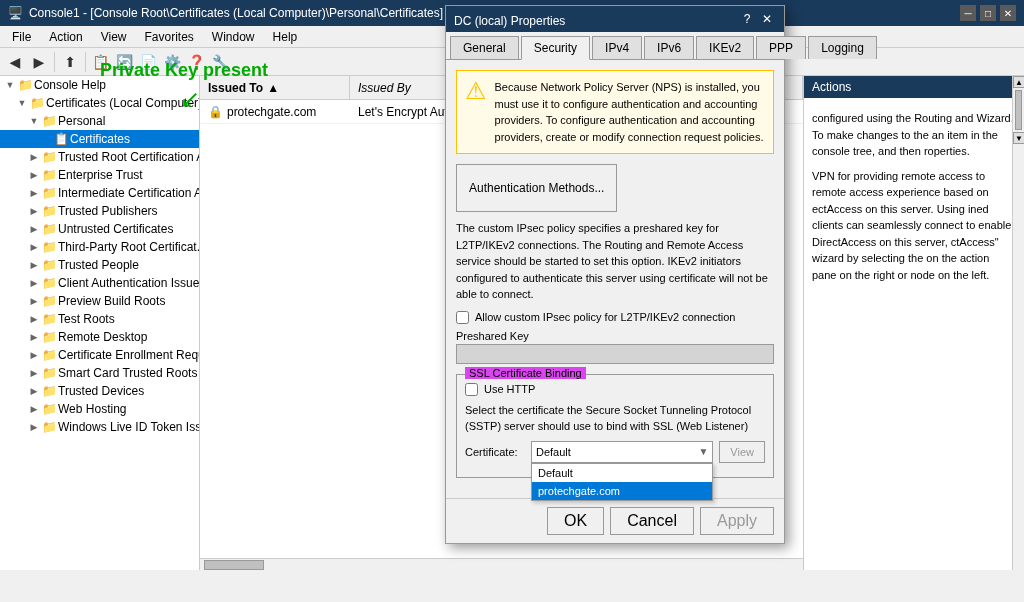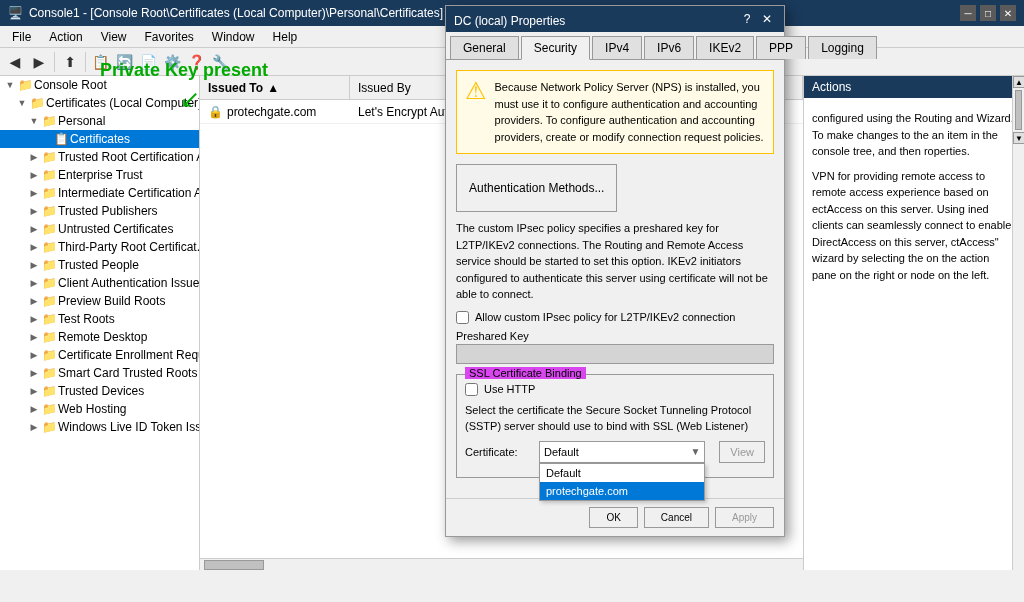--- a/index.html
+++ b/index.html
@@ -359,21 +359,21 @@
       top: -8px;
       left: 8px;
       background: #d946ef;
       padding: 0 4px;
       font-size: 11px;
     }
 
     .cert-row {
       display: flex;
       align-items: center;
-      gap: 14px;
+      gap: 6px;
       margin-bottom: 6px;
     }
     .cert-label { font-size: 11px; min-width: 60px; }
 
     
     .dropdown-container {
       position: relative;
       flex: 1;
     }
     .dropdown-display {
@@ -428,21 +428,21 @@
       justify-content: flex-end;
       gap: 6px;
       padding: 8px 10px;
       border-top: 1px solid #ccc;
       background: #f0f0f0;
     }
     .dialog-footer-btn {
       padding: 4px 16px;
       background: #f0f0f0;
       border: 1px solid #999;
-      font-size: 10px;
+      font-size: 16px;
       cursor: pointer;
     }
     .dialog-footer-btn:disabled { color: #999; cursor: default; }
 
     
     .h-scrollbar {
       height: 12px;
       background: #f0f0f0;
       border-top: 1px solid #ccc;
       display: flex;
@@ -524,21 +524,21 @@
 
   <div class="private-key-label">Private Key present</div>
   <div class="arrow-down">↙</div>
 
   <div class="main-layout" style="height: calc(602px - 76px - 32px);">
 
     <div class="tree-panel">
       <div class="tree-item" style="padding-left:2px;">
         <span class="tree-toggle">▼</span>
         <span class="tree-icon">📁</span>
-        <span class="tree-label">Console Root</span>
+        <span class="tree-label">Console Help</span>
       </div>
       <div class="tree-item" style="padding-left:14px;">
         <span class="tree-toggle">▼</span>
         <span class="tree-icon">📁</span>
         <span class="tree-label">Certificates (Local Computer)</span>
       </div>
       <div class="tree-item" style="padding-left:26px;">
         <span class="tree-toggle">▼</span>
         <span class="tree-icon">📁</span>
         <span class="tree-label">Personal</span>
@@ -629,21 +629,21 @@
         <span class="tree-label">Windows Live ID Token Issu...</span>
       </div>
     </div>
 
     <div class="list-panel" style="position: relative;">
       <div class="list-header">
         <div class="list-header-cell" style="width:150px;font-weight:bold;">
           <span>Issued To</span>
           <span>▲</span>
         </div>
-        <div class="list-header-cell" style="width:150px;">
+        <div class="list-header-cell" style="width:150px;font-style:italic;">
           <span>Issued By</span>
         </div>
         <div class="list-header-cell" style="flex:1;">
           <span>Expiration Date</span>
         </div>
       </div>
       <div class="list-row">
         <div class="list-cell" style="width:150px; display:flex; align-items:center; gap:4px;">
           <span>🔒</span>
           <span>protechgate.com</span>

